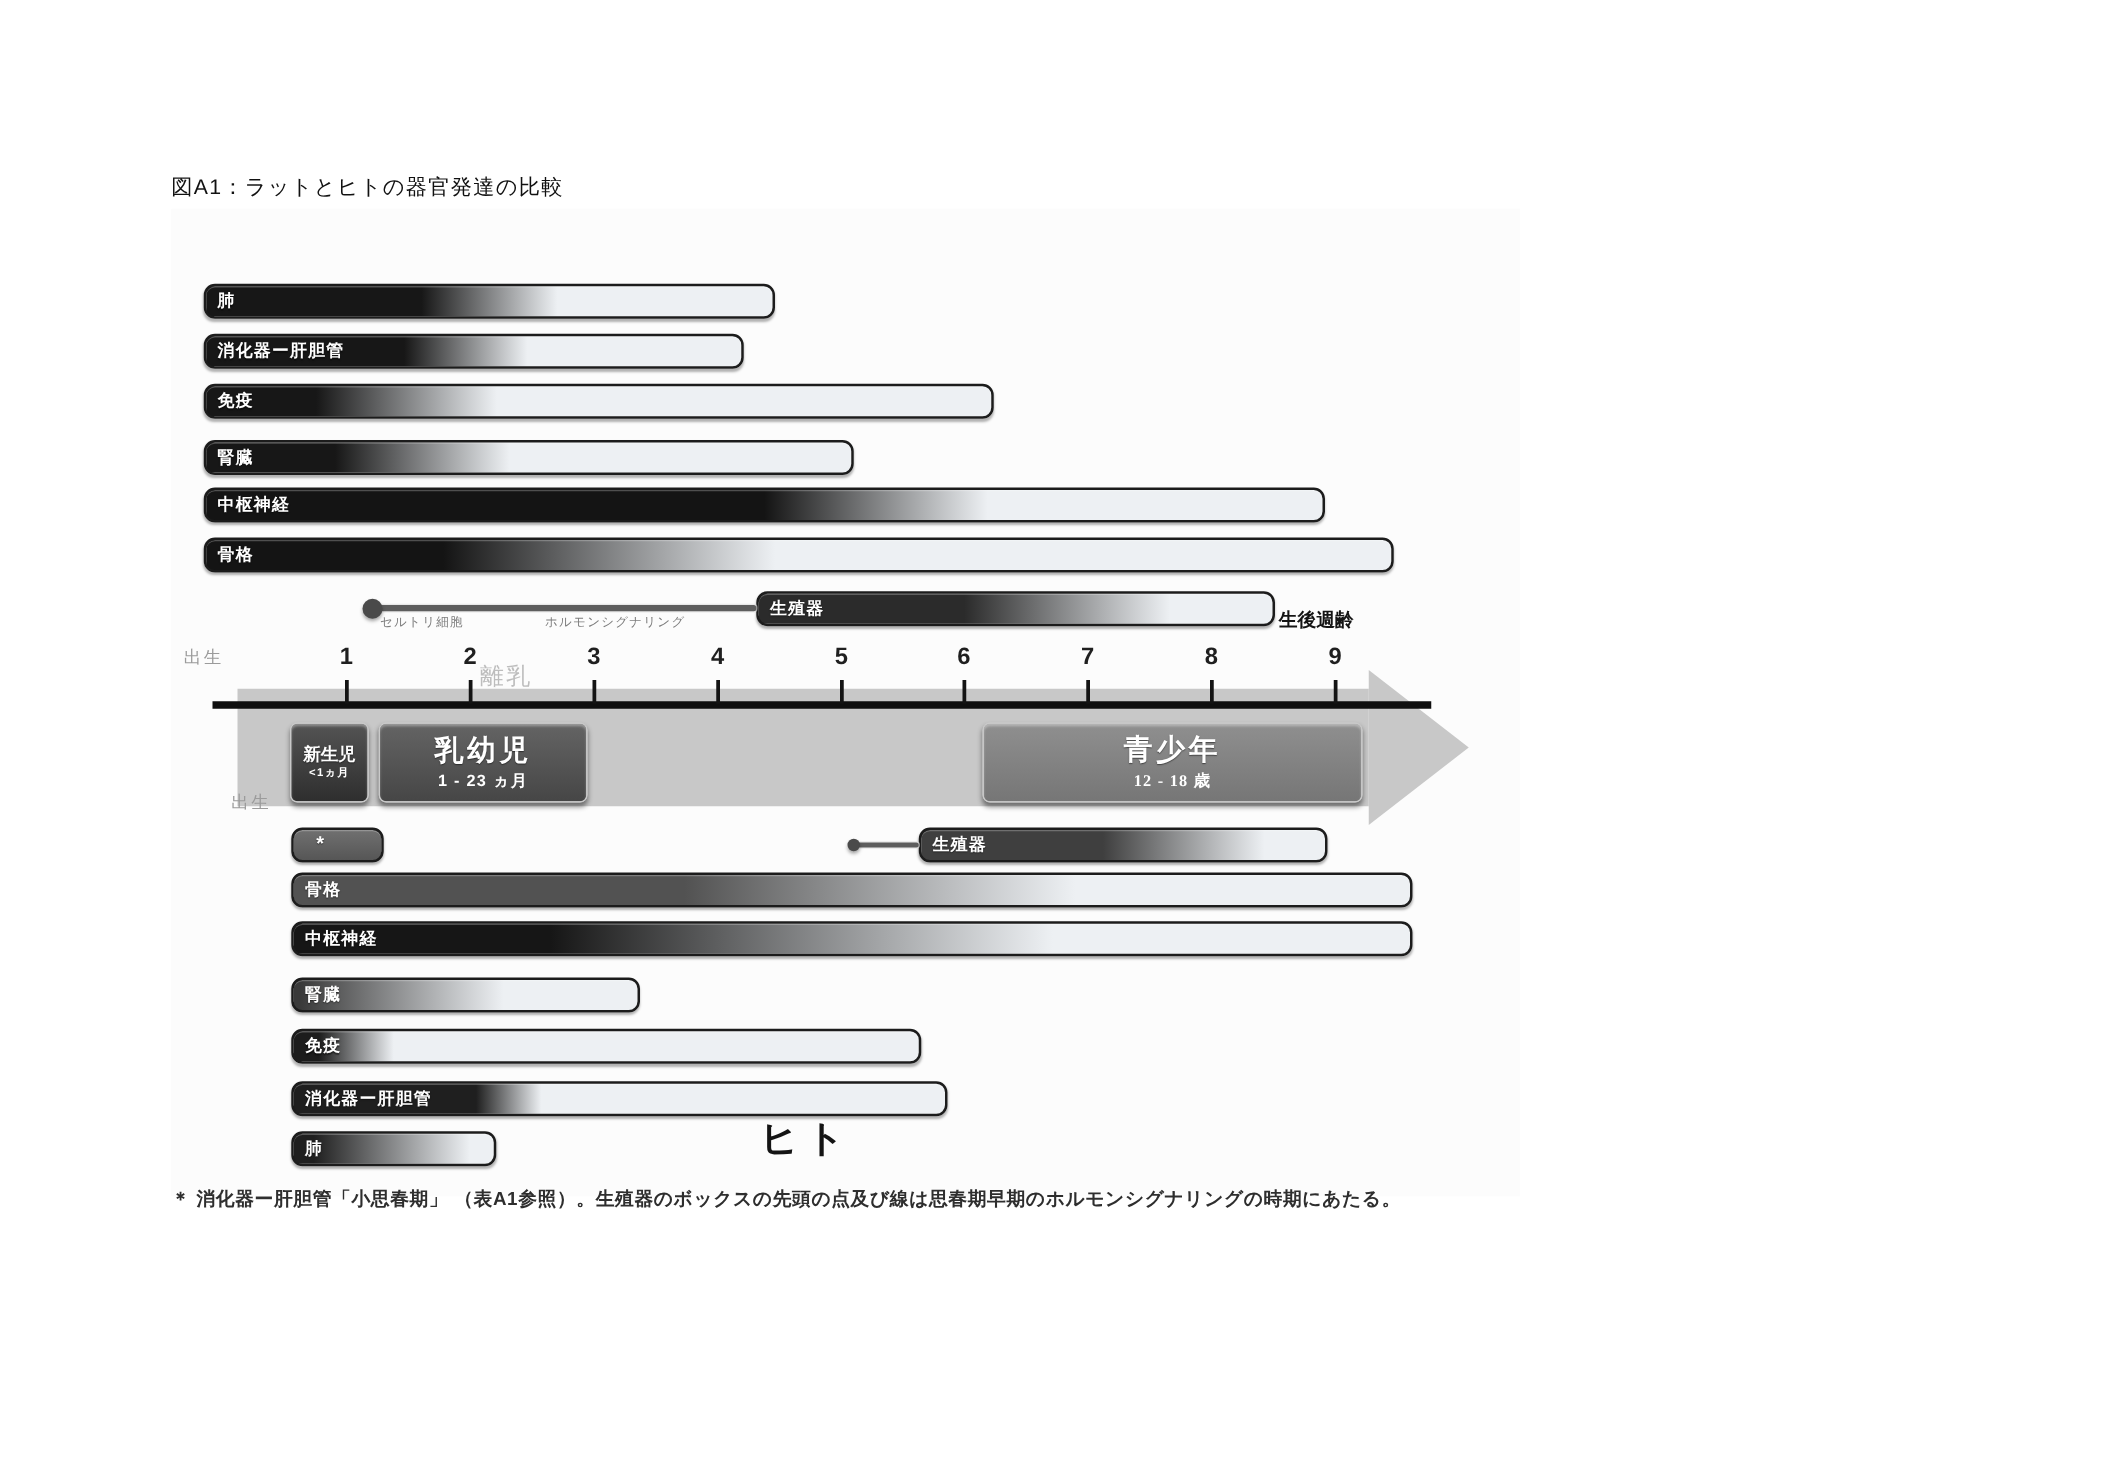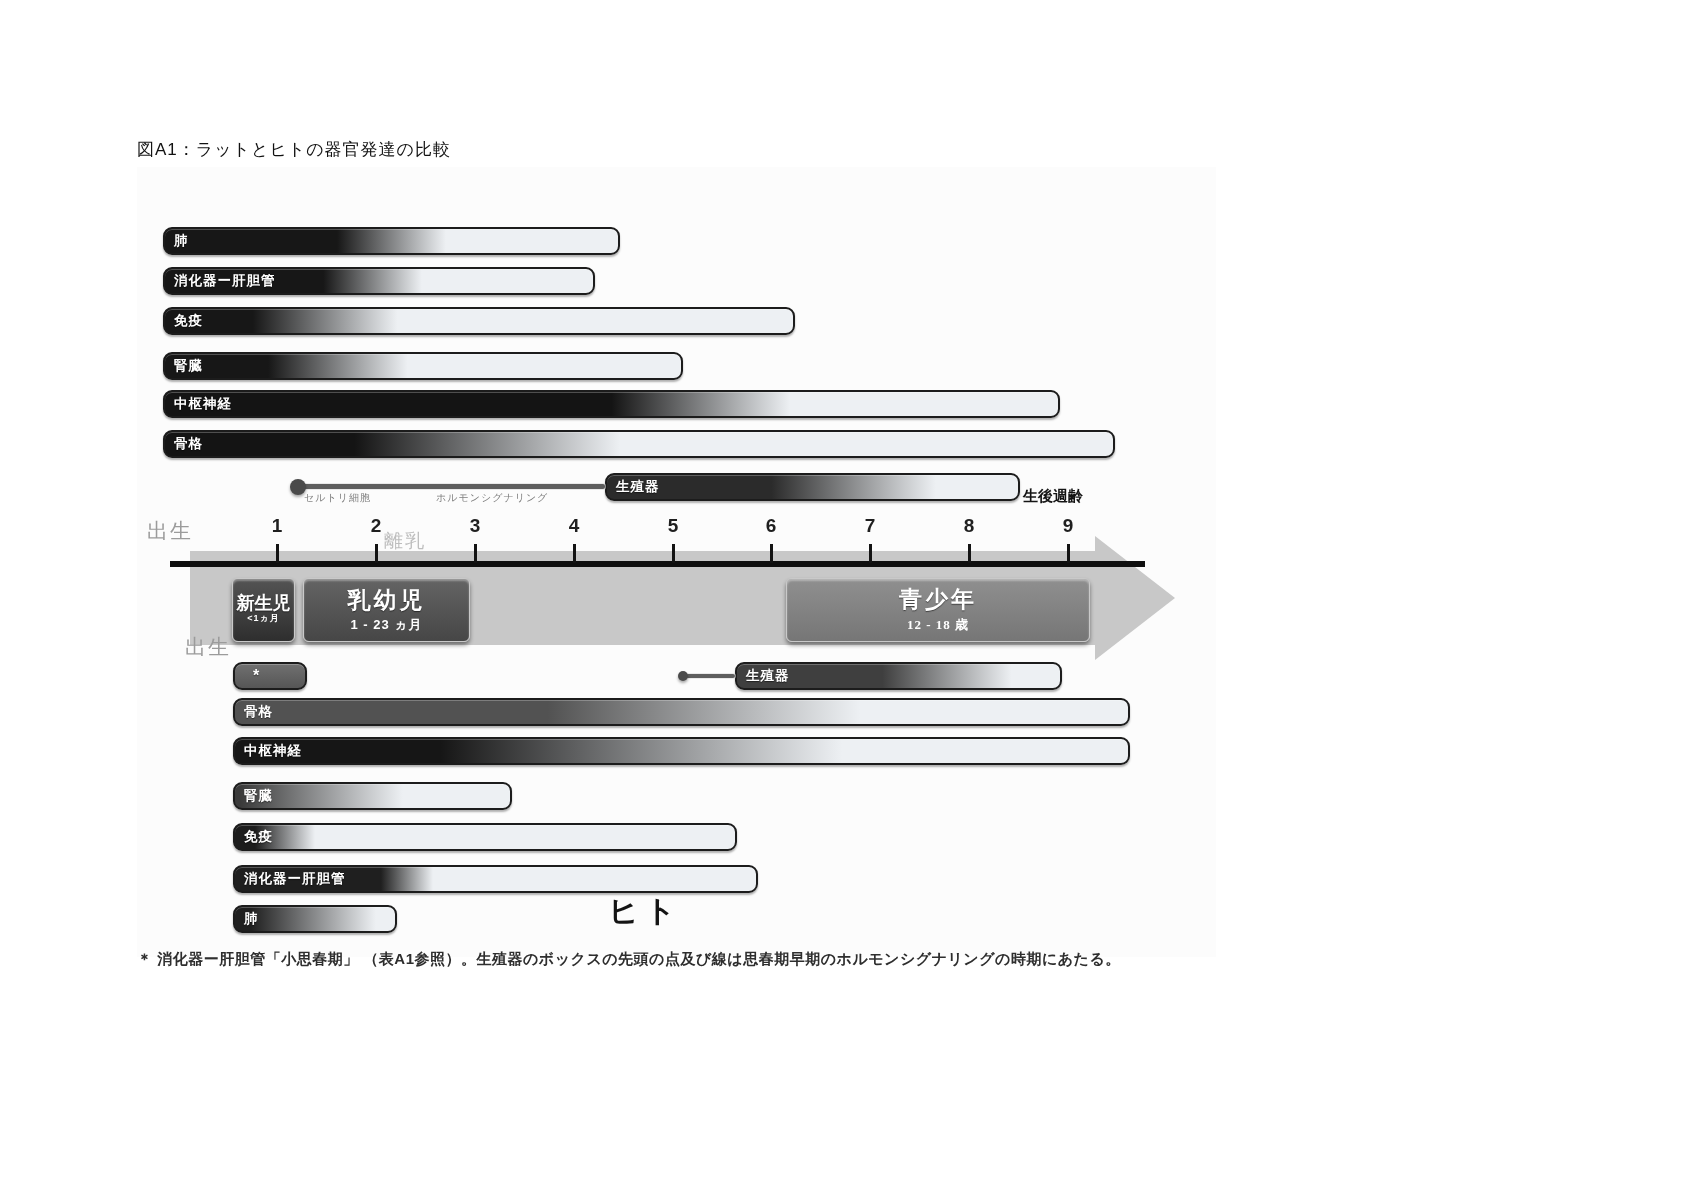--- a/index.html
+++ b/index.html
@@ -18,37 +18,37 @@
   .gbar{position:absolute;border:2px solid #1c1c1c;border-radius:9px;box-sizing:border-box;
         box-shadow:0 2px 2px rgba(0,0,0,.30), inset 0 1px 0 rgba(255,255,255,.25);
         display:flex;align-items:center;}
   .gbar-label{color:#ffffff;font-size:13.5px;font-weight:bold;padding-left:9px;white-space:nowrap;letter-spacing:1px;text-shadow:0 1px 1px rgba(0,0,0,.5);}
 
   
   .tick-num{position:absolute;width:34px;text-align:center;font-size:19px;font-weight:bold;color:#1f1f1f;}
   .tick-mark{position:absolute;width:3px;height:19px;background:#141414;}
   #axis-line{position:absolute;left:33px;top:394px;width:975px;height:6px;background:#0f0f0f;}
   #axis-title{position:absolute;left:886px;top:320px;font-size:15px;font-weight:bold;color:#141414;}
-  .birth{position:absolute;color:#9b9b9b;font-size:21px;letter-spacing:2px;}
+  .birth{position:absolute;color:#9b9b9b;font-size:14px;letter-spacing:2px;}
   #birth-top{left:10px;top:350px;}
   #birth-bottom{left:48px;top:466px;}
   #weaning{position:absolute;left:247px;top:361px;color:#bdbdbd;font-size:19px;letter-spacing:2px;}
 
   
   #arrow-body{position:absolute;left:53px;top:384px;width:905px;height:94px;background:#c8c8c8;}
   #arrow-head{position:absolute;left:958px;top:369px;width:0;height:0;
               border-top:62px solid transparent;border-bottom:62px solid transparent;border-left:80px solid #c8c8c8;}
 
   
   .stage{position:absolute;top:411px;height:64px;border-radius:6px;box-sizing:border-box;border:1px solid #c9c9c9;
          box-shadow:0 3px 4px rgba(0,0,0,.45), inset 0 2px 2px rgba(255,255,255,.35);
          display:flex;flex-direction:column;align-items:center;justify-content:center;color:#fff;}
   .stage .stage-main{font-size:23px;font-weight:bold;letter-spacing:3px;line-height:26px;text-shadow:0 1px 1px rgba(0,0,0,.5);}
   .stage .stage-sub{font-size:13px;font-weight:bold;letter-spacing:1px;margin-top:3px;}
-  .stage.small .stage-main{font-size:18px;letter-spacing:0;line-height:14px;}
+  .stage.small .stage-main{font-size:14px;letter-spacing:0;line-height:14px;}
   .stage.small .stage-sub{font-size:9px;margin-top:2px;}
   .t0{background:linear-gradient(180deg,#545454 0%,#2e2e2e 100%);}
   .t1{background:linear-gradient(180deg,#646464 0%,#464646 100%);}
   .t2{background:linear-gradient(180deg,#8f8f8f 0%,#767676 100%);}
 
   
   .hline{position:absolute;background:#5e5e5e;border-radius:2px;box-shadow:0 0 0 1px rgba(220,220,220,.6);}
   .dot{position:absolute;border-radius:50%;background:#4a4a4a;box-shadow:0 2px 3px rgba(0,0,0,.35);}
   .annot{position:absolute;color:#7d7d7d;font-size:10px;letter-spacing:1px;white-space:nowrap;}
   #sertoli-label{left:167px;top:324px;}

